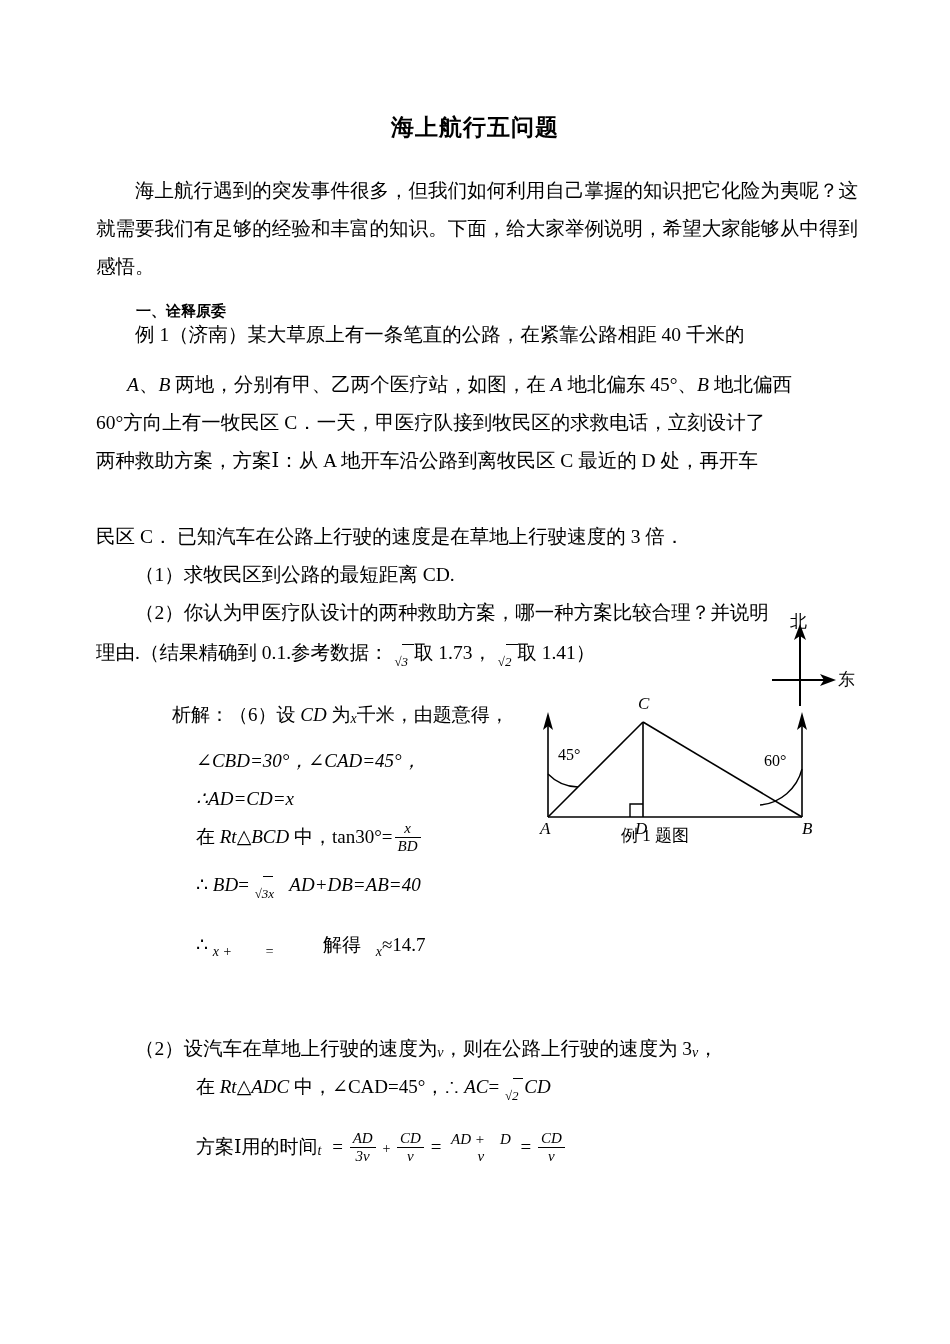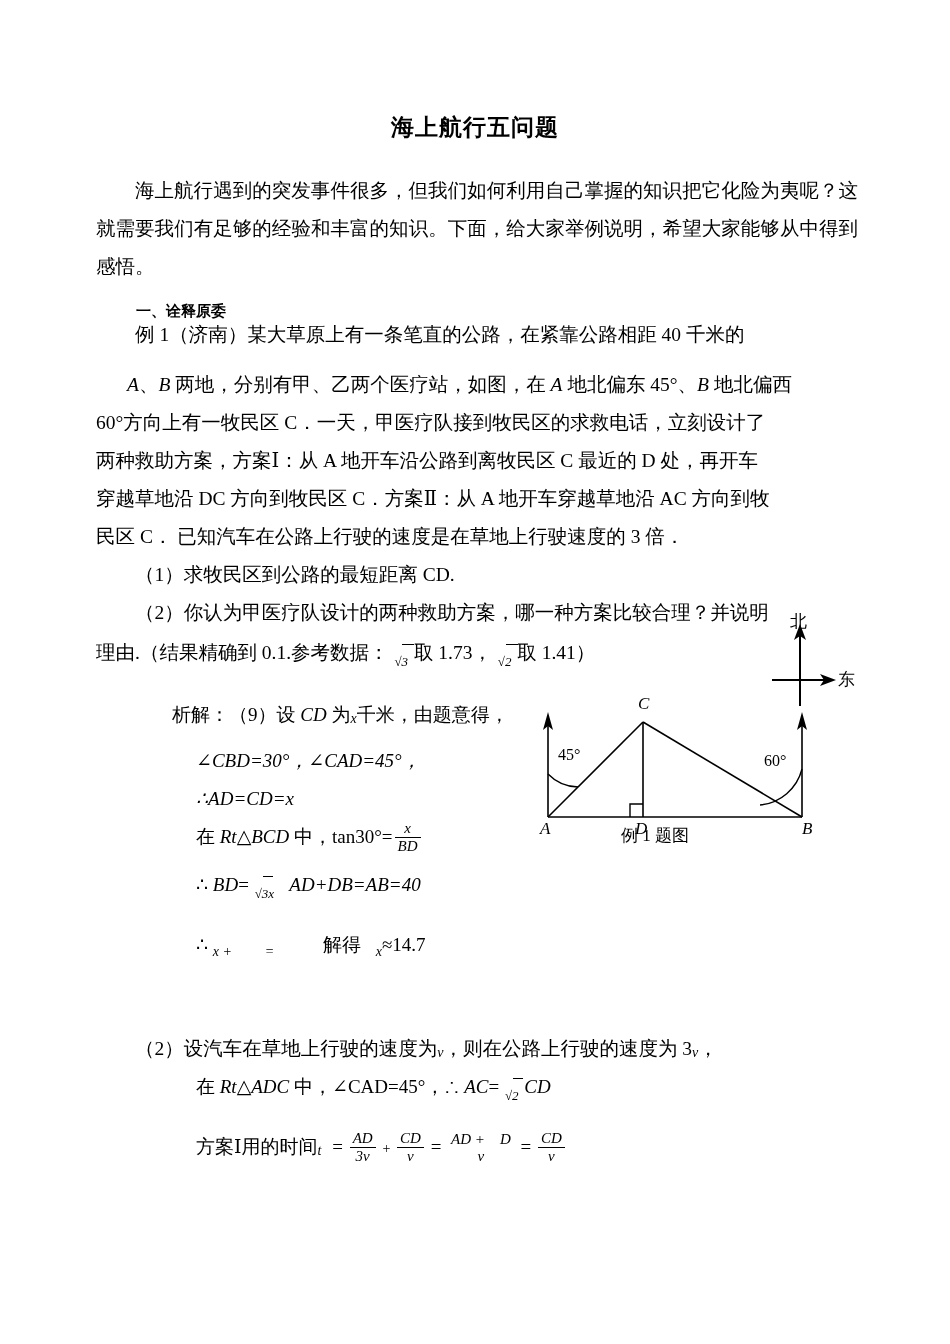--- a/index.html
+++ b/index.html
@@ -143,36 +143,35 @@
   <div class="para indent" style="top:172px;">海上航行遇到的突发事件很多，但我们如何利用自己掌握的知识把它化险为夷呢？这就需要我们有足够的经验和丰富的知识。下面，给大家举例说明，希望大家能够从中得到感悟。</div>
 
   <div class="sec-head" style="top:296px;">一、诠释原委</div>
 
   <div class="para" style="top:308px; text-indent:2em;margin-top:8px;">例 1（济南）某大草原上有一条笔直的公路，在紧靠公路相距 40 千米的</div>
 
   <div class="para" style="top:366px;margin-left:31px;"><i>A</i><span>、</span><i>B</i><span> 两地，分别有甲、乙两个医疗站，如图，在 </span><i>A</i><span> 地北偏东 45°、</span><i>B</i><span> 地北偏西</span></div>
 
   <div class="para" style="top:404px;">60°方向上有一牧民区 C．一天，甲医疗队接到牧民区的求救电话，立刻设计了</div>
   <div class="para" style="top:442px;">两种救助方案，方案Ⅰ：从 A 地开车沿公路到离牧民区 C 最近的 D 处，再开车</div>
-  <div class="para" style="top:480px;">穿越草地沿 DC 方向到牧民区 C．方案Ⅱ：从 A 地开车穿越草地沿 AC 方向到牧</div>
   <div class="para" style="top:518px;">民区 C． 已知汽车在公路上行驶的速度是在草地上行驶速度的 3 倍．</div>
 
   <div class="para" style="top:556px; text-indent:2em;">（1）求牧民区到公路的最短距离 CD.</div>
   <div class="para" style="top:594px; text-indent:2em;">（2）你认为甲医疗队设计的两种救助方案，哪一种方案比较合理？并说明</div>
 
   <div class="para" style="top:634px; width:700px;">
     <span>理由.（结果精确到 0.1.参考数据：</span>
     <span class="rad-low">√<span class="bar" style="width:12px;"></span><span>3</span></span>
     <span>取 1.73，</span>
     <span class="rad-low">√<span class="bar" style="width:12px;"></span><span>2</span></span>
     <span>取 1.41）</span>
   </div>
 
   <div class="sol" style="left:172px; top:696px;">
-    <span>析解：（9）设 </span><i>CD</i><span> 为</span><span class="small-i">x</span><span>千米，由题意得，</span>
+    <span>析解：（6）设 </span><i>CD</i><span> 为</span><span class="small-i">x</span><span>千米，由题意得，</span>
   </div>
 
   <div class="sol" style="left:196px; top:742px;"><i>∠CBD=30°，∠CAD=45°，</i></div>
 
   <div class="sol" style="left:196px; top:780px;"><i>∴AD=CD=x</i></div>
 
   <div class="sol" style="left:196px; top:818px;">
     <span>在 </span><i>Rt</i><span>△</span><i>BCD</i><span> 中，tan30°=</span><span class="frac"><span class="num">x</span><span class="den">BD</span></span>
   </div>
 

